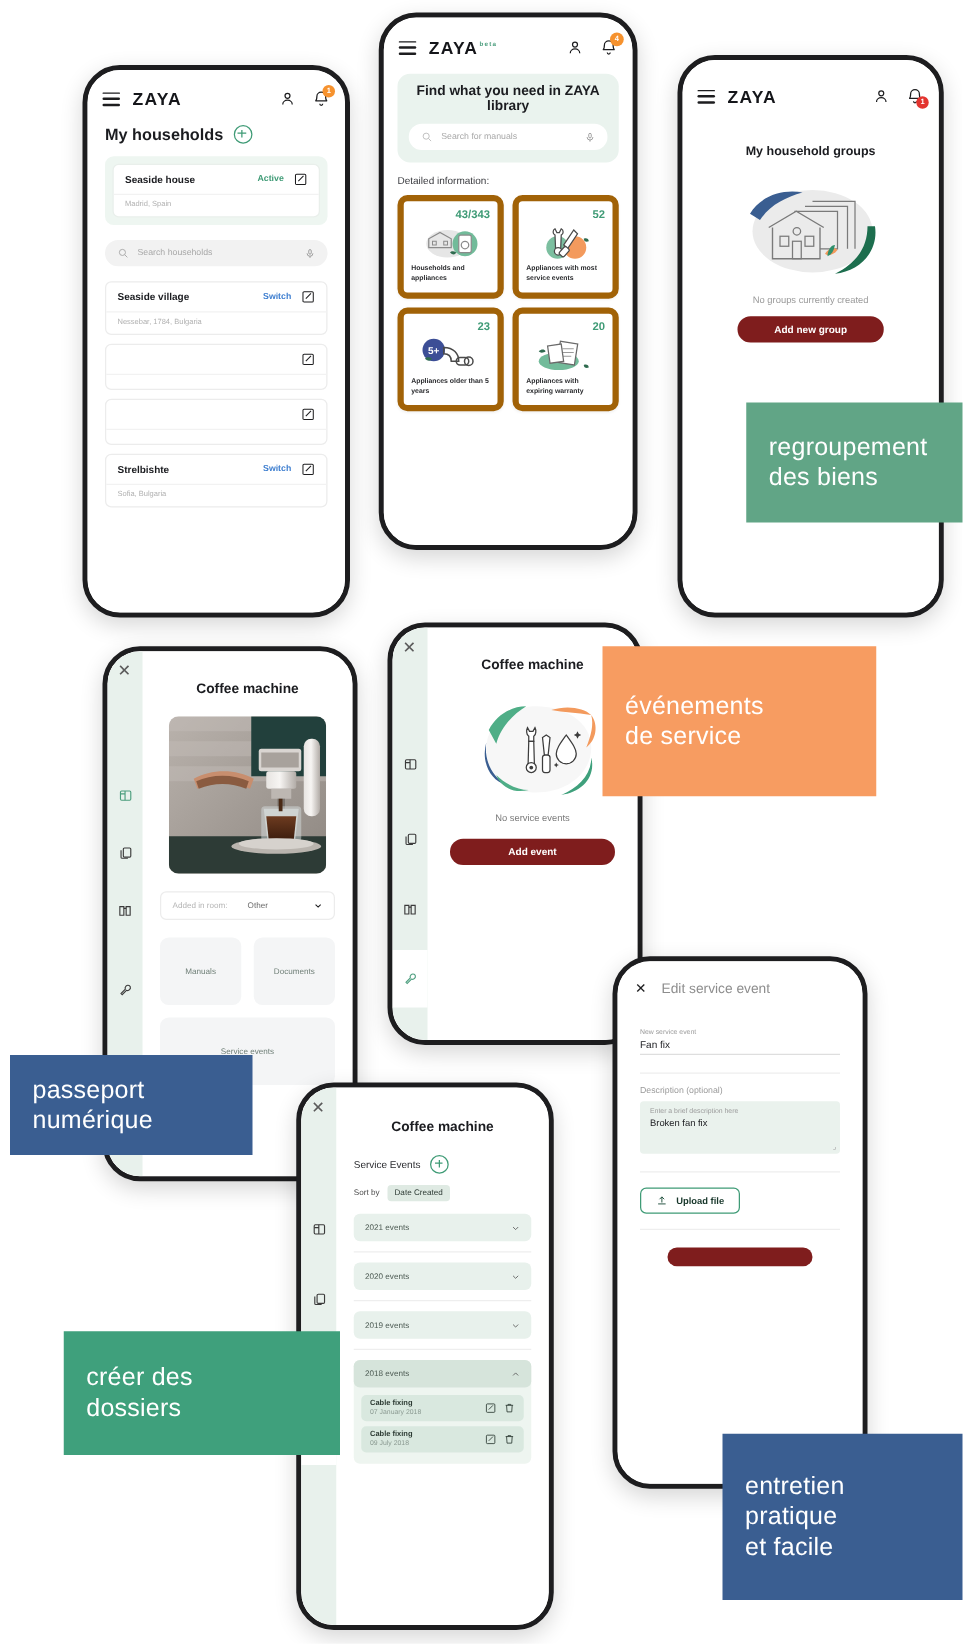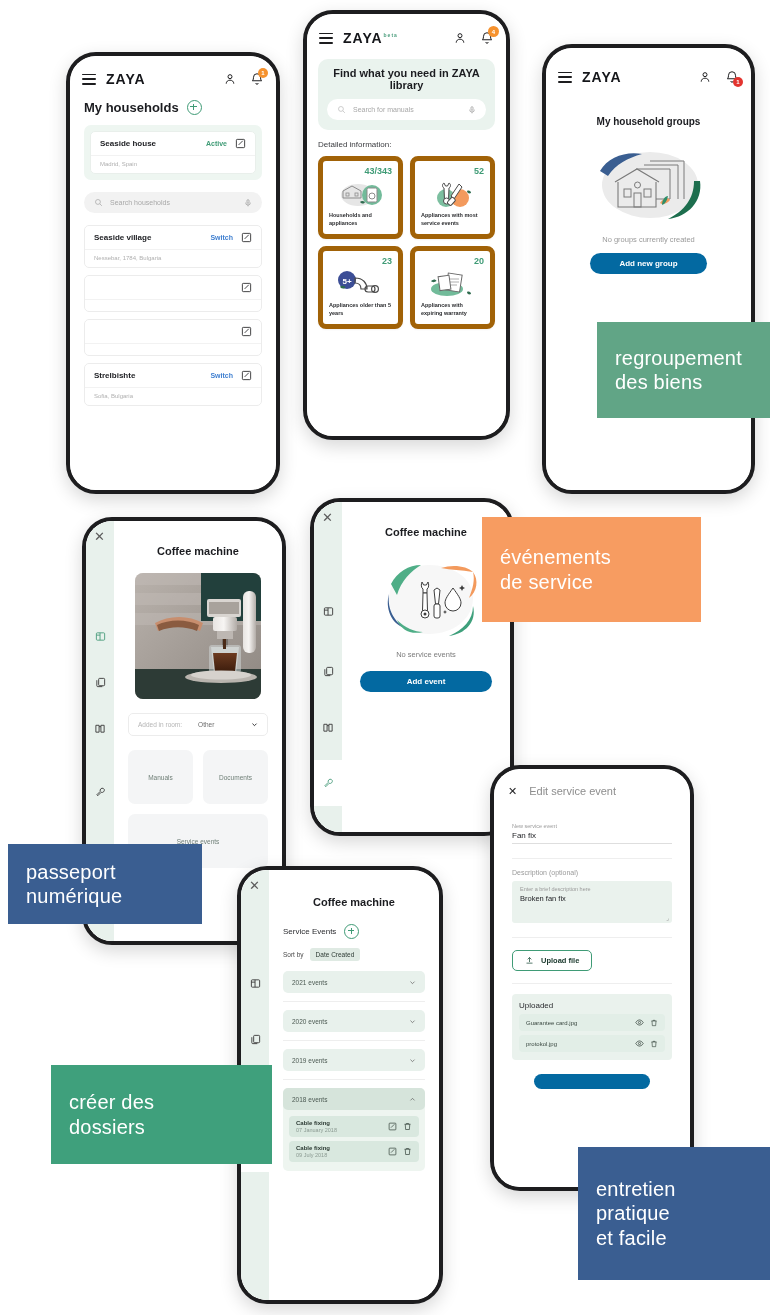--- a/index.html
+++ b/index.html
@@ -46,21 +46,21 @@
 
   
   .libbox{background:#eaf3ee;border-radius:10px;padding:8px 9px 10px;}
   .tiles{display:grid;grid-template-columns:1fr 1fr;gap:7px;margin-top:7px;}
   .tile{background:#fff;border:5px solid #a16207;border-radius:8px;padding:5px 6px 6px;height:62px;
         display:flex;flex-direction:column;box-shadow:0 1px 2px rgba(0,0,0,.05);}
   .tile .num{align-self:flex-end;font-size:9px;font-weight:700;color:#3f9b76;}
   .tile .art{flex:1;display:flex;align-items:center;justify-content:center;}
   .tile .cap{font-size:5.5px;font-weight:700;color:#2a2b2e;line-height:1.45;}
 
-  .btn-green{background:#0369a1;color:#fff;border-radius:13px;text-align:center;
+  .btn-green{background:#7f1d1d;color:#fff;border-radius:13px;text-align:center;
              font-size:8px;font-weight:600;padding:6px 0;}
 
   
   .rail{position:absolute;left:0;top:0;bottom:0;width:28px;background:#e8f1ec;}
   .rail .cell{position:absolute;left:0;width:28px;height:46px;display:flex;align-items:center;justify-content:center;}
   .closeX{position:absolute;font-size:13px;color:#5b5b5b;line-height:1;}
 
   .thumb{border-radius:8px;overflow:hidden;position:relative;}
   .selectbox{border:1px solid #ececec;border-radius:5px;height:21px;display:flex;align-items:center;
              padding:0 9px;font-size:6.5px;color:#b5b5b5;}
@@ -651,64 +651,41 @@
 
         <div style="margin-top:12px;display:inline-flex;align-items:center;gap:7px;border:1px solid #3f9b76;border-radius:5px;padding:5px 12px;">
           <svg style="width:9px;height:9px;" viewBox="0 0 24 24" fill="none" stroke="#1d4d3a" stroke-width="2">
               <path d="M12 16V4M7 9l5-5 5 5M4 19h16"></path>
             </svg>
           <span style="font-size:7.5px;font-weight:700;color:#17362a;">Upload file</span>
         </div>
 
         <div class="sect-div" style="margin-top:12px;"></div>
 
-        <div style="background:#eaf2ed;border-radius:4px;padding:7px 7px 8px;margin-top:10px;">
-          <div style="font-size:8px;color:#2b2c30;">Uploaded</div>
-          <div class="filerow">
-            <span class="filename">Guarantee card.jpg</span>
-            <svg style="width:9px;height:9px;margin-left:auto;" viewBox="0 0 24 24" fill="none" stroke="#2c3a33" stroke-width="1.8">
-                <path d="M2 12s4-7 10-7 10 7 10 7-4 7-10 7S2 12 2 12z"></path>
-                <circle cx="12" cy="12" r="3"></circle>
-              </svg>
-            <svg style="width:8px;height:8px;margin-left:6px;" viewBox="0 0 24 24" fill="none" stroke="#2c3a33" stroke-width="1.8">
-                <path d="M4 6h16M9 6V4h6v2M6 6l1 14h10l1-14"></path>
-              </svg>
-          </div>
-          <div class="filerow">
-            <span class="filename">protokol.jpg</span>
-            <svg style="width:9px;height:9px;margin-left:auto;" viewBox="0 0 24 24" fill="none" stroke="#2c3a33" stroke-width="1.8">
-                <path d="M2 12s4-7 10-7 10 7 10 7-4 7-10 7S2 12 2 12z"></path>
-                <circle cx="12" cy="12" r="3"></circle>
-              </svg>
-            <svg style="width:8px;height:8px;margin-left:6px;" viewBox="0 0 24 24" fill="none" stroke="#2c3a33" stroke-width="1.8">
-                <path d="M4 6h16M9 6V4h6v2M6 6l1 14h10l1-14"></path>
-              </svg>
-          </div>
-        </div>
 
         <div style="margin:14px 22px 0;">
           <div class="btn-green" style="height:15px;padding:0;"></div>
         </div>
       </div>
     </div>
   </div>
 
 
 
   <div class="caption cap-green" style="left:597px;top:322px;width:173px;height:96px;flex-direction:column;justify-content:center;align-items:flex-start;">
     <span>regroupement</span>
     <span>des biens</span>
   </div>
 
   <div class="caption cap-blue" style="left:8px;top:844px;width:158px;height:80px;flex-direction:column;justify-content:center;align-items:flex-start;">
     <span>passeport</span>
     <span>numérique</span>
   </div>
 
-  <div class="caption cap-orange" style="left:482px;top:517px;width:183px;height:105px;flex-direction:column;justify-content:center;align-items:flex-start;">
+  <div class="caption cap-orange" style="left:482px;top:517px;width:183px;height:120px;flex-direction:column;justify-content:center;align-items:flex-start;">
     <span>événements</span>
     <span>de service</span>
   </div>
 
   <div class="caption cap-mgreen" style="left:51px;top:1065px;width:185px;height:99px;flex-direction:column;justify-content:center;align-items:flex-start;">
     <span>créer des</span>
     <span>dossiers</span>
   </div>
 
   <div class="caption cap-blue" style="left:578px;top:1147px;width:192px;height:133px;flex-direction:column;justify-content:center;align-items:flex-start;">

